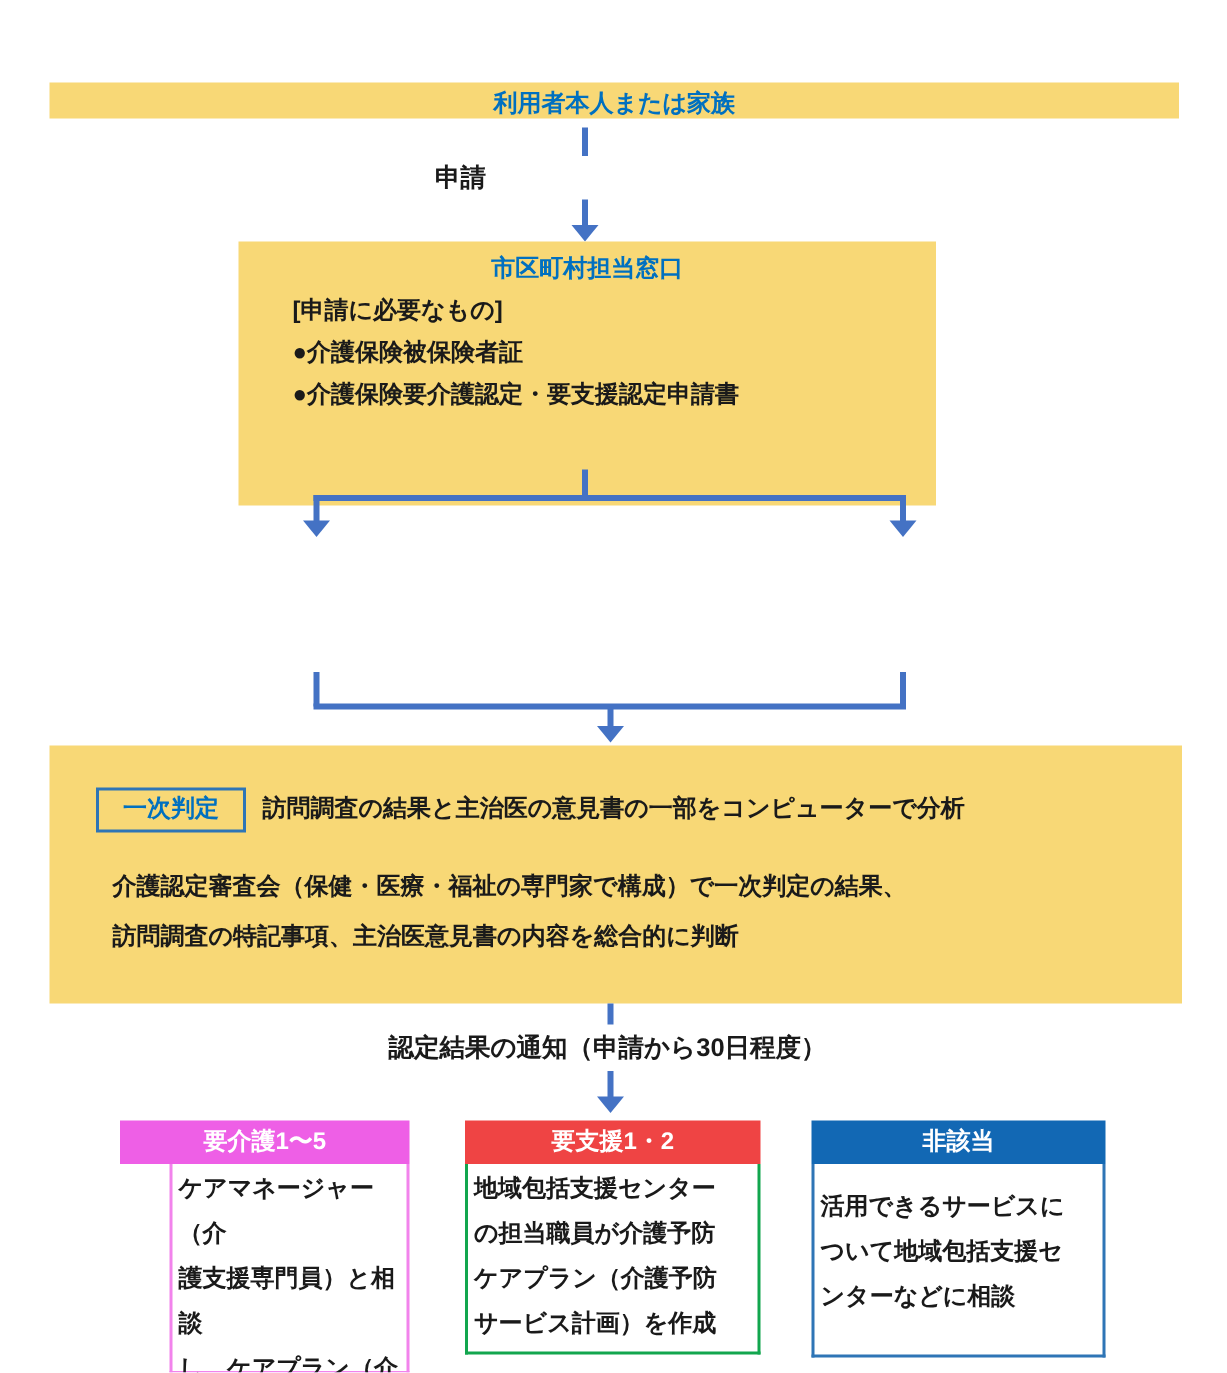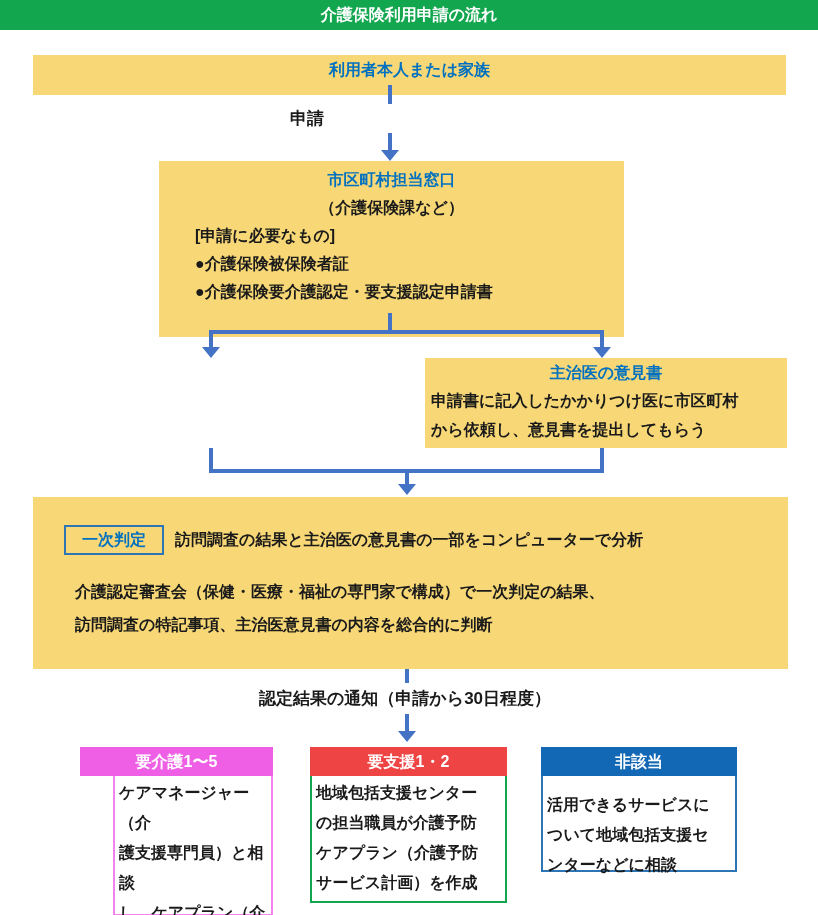--- a/index.html
+++ b/index.html
@@ -23,21 +23,21 @@
 
   
   .title-bar {
     position:absolute; left:0; top:0; width:818px; height:30px;
     background:#12A64E; color:#ffffff; font-size:16px;
     text-align:center; line-height:30px;
   }
 
   
   .applicant-bar {
-    left:33px; top:55px; width:753px; height:40px;
+    left:33px; top:55px; width:753px; height:24px;
     font-size:16px; text-align:center; line-height:30px;
   }
 
   
   .apply-label {
     position:absolute; left:290px; top:106px; width:200px;
     font-size:17px; line-height:26px;
   }
 
   
@@ -83,61 +83,52 @@
     background:#ffffff; font-size:16px; line-height:30px; padding:2px 4px 0 4px;
   }
   .outcome-care { left:80px; width:193px; }
   .outcome-care .outcome-head { background:#EE5FE6; }
   .outcome-care .outcome-body { border:2px solid #F283EC; border-top:none; height:140px;margin-left:33px; }
   .outcome-support { left:310px; width:197px; }
   .outcome-support .outcome-head { background:#ef4444; }
   .outcome-support .outcome-body { border:2px solid #12A64E; border-top:none; height:127px; }
   .outcome-ineligible { left:541px; width:196px; }
   .outcome-ineligible .outcome-head { background:#1268B4; }
-  .outcome-ineligible .outcome-body { border:2px solid #2E75B6; border-top:none; height:96px; padding-top:14px; }
+  .outcome-ineligible .outcome-body { border:2px solid #2E75B6; border-top:none; height:129px; padding-top:14px; }
 </style>
 </head>
 <body>
 
 <div id="canvas">
 
-  <div class="title-bar">
-    <span>介護保険利用申請の流れ</span>
-  </div>
 
   <div class="yellow-box applicant-bar blue-text">
     <span>利用者本人または家族</span>
   </div>
 
   <div class="conn" style="left:388px; top:85px; width:4px; height:19px;"></div>
   <div class="apply-label">申請</div>
   <div class="conn" style="left:388px; top:133px; width:4px; height:18px;"></div>
   <div class="arrowhead" style="left:381px; top:150px;"></div>
 
   <div class="yellow-box municipal-box">
     <div class="center blue-text">市区町村担当窓口</div>
-    <div class="center">（介護保険課など）</div>
     <div class="left">[申請に必要なもの]</div>
     <div class="left">●介護保険被保険者証</div>
     <div class="left">●介護保険要介護認定・要支援認定申請書</div>
   </div>
 
   <div class="conn" style="left:388px; top:313px; width:4px; height:19px;"></div>
   <div class="conn" style="left:209px; top:330px; width:395px; height:4px;"></div>
   <div class="conn" style="left:209px; top:330px; width:4px; height:18px;"></div>
   <div class="arrowhead" style="left:202px; top:347px;"></div>
   <div class="conn" style="left:600px; top:330px; width:4px; height:18px;"></div>
   <div class="arrowhead" style="left:593px; top:347px;"></div>
 
 
-  <div class="yellow-box mid-box doctor-box">
-    <div class="box-title blue-text">主治医の意見書</div>
-    <div class="box-body pre">申請書に記入したかかりつけ医に市区町村
-から依頼し、意見書を提出してもらう</div>
-  </div>
 
   <div class="conn" style="left:209px; top:448px; width:4px; height:23px;"></div>
   <div class="conn" style="left:600px; top:448px; width:4px; height:23px;"></div>
   <div class="conn" style="left:209px; top:469px; width:395px; height:4px;"></div>
   <div class="conn" style="left:405px; top:471px; width:4px; height:13px;"></div>
   <div class="arrowhead" style="left:398px; top:484px;"></div>
 
   <div class="yellow-box judge-box">
     <div class="judge-row judge-row-1">
       <div class="judge-label">一次判定</div>

